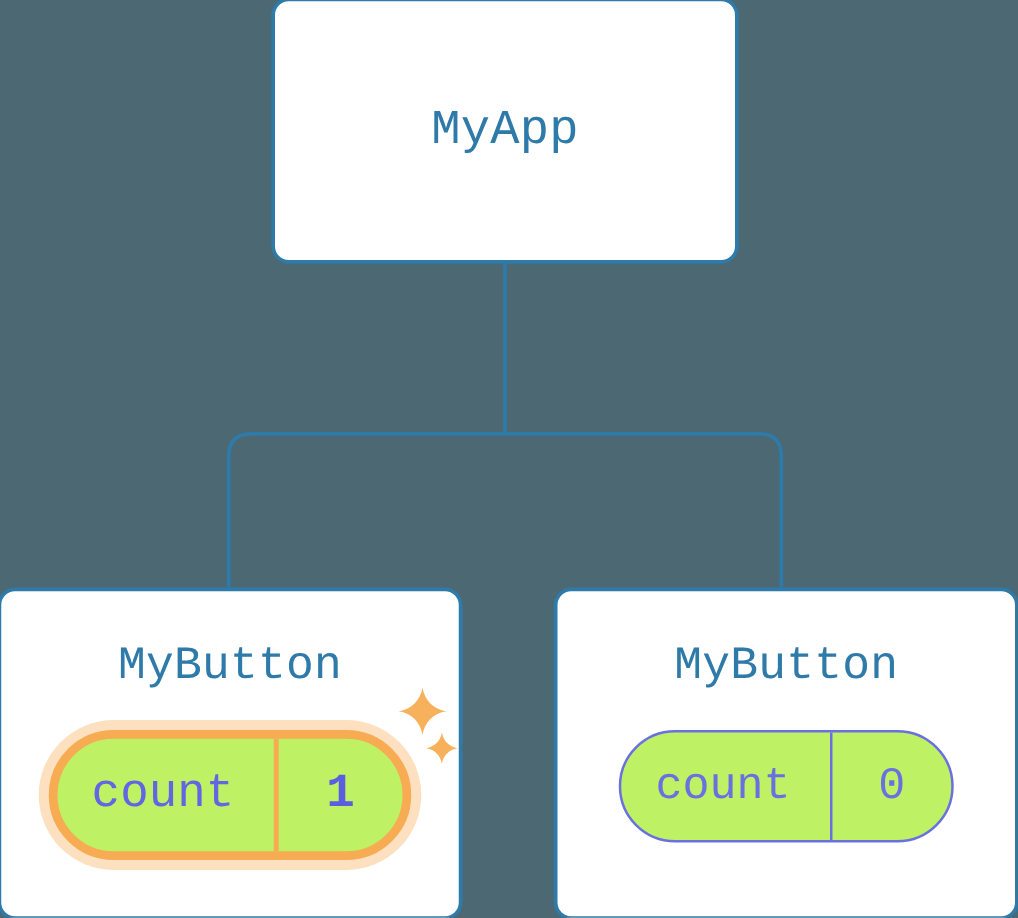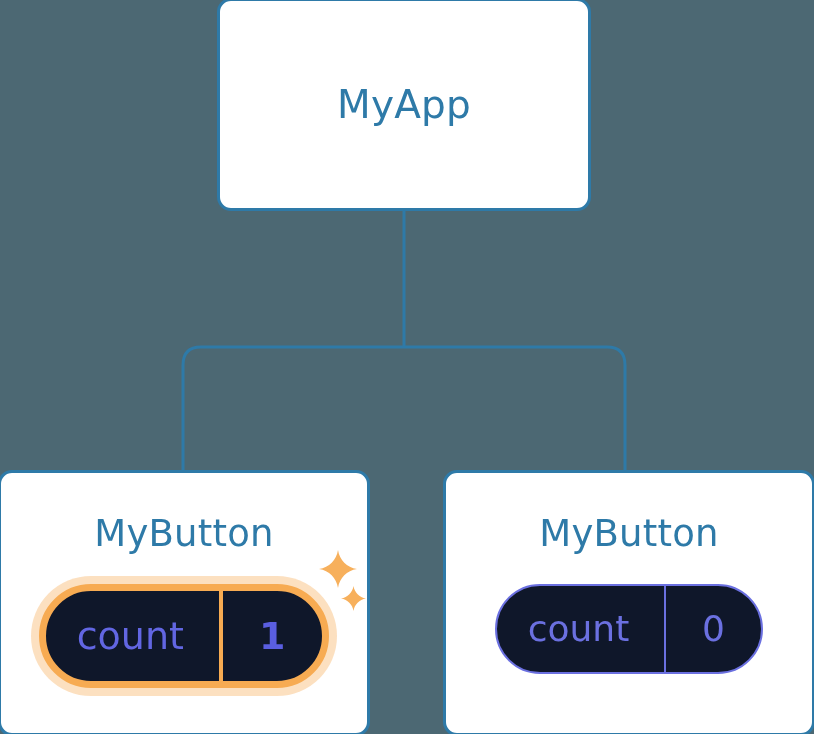--- a/index.html
+++ b/index.html
@@ -14,20 +14,21 @@
     font-family: "DejaVu Sans", "Liberation Sans", sans-serif;
     overflow: hidden;
     position: relative;
   }
 
   #stage {
     position: absolute;
     left: 0; top: 0;
     width: 663px;
     height: 734px;
+    font-family: Liberation Mono, monospace;
   }
 
   
   #connectors {
     position: absolute;
     left: 0; top: 0;
     width: 814px;
     height: 734px;
     pointer-events: none;
   }
@@ -91,21 +92,21 @@
   }
 
   .pill {
     position: relative;
     display: flex;
     align-items: stretch;
     height: 90px;
     width: 268px;
     border-radius: 999px;
     box-sizing: border-box;
-    background: #0f172a;
+    background: #bef264;
   }
 
   
   .pill.plain {
     border: 2px solid #6b70e0;
   }
 
   .pill.plain .pill-key {
     border-right: 2px solid #6b70e0;
   }

